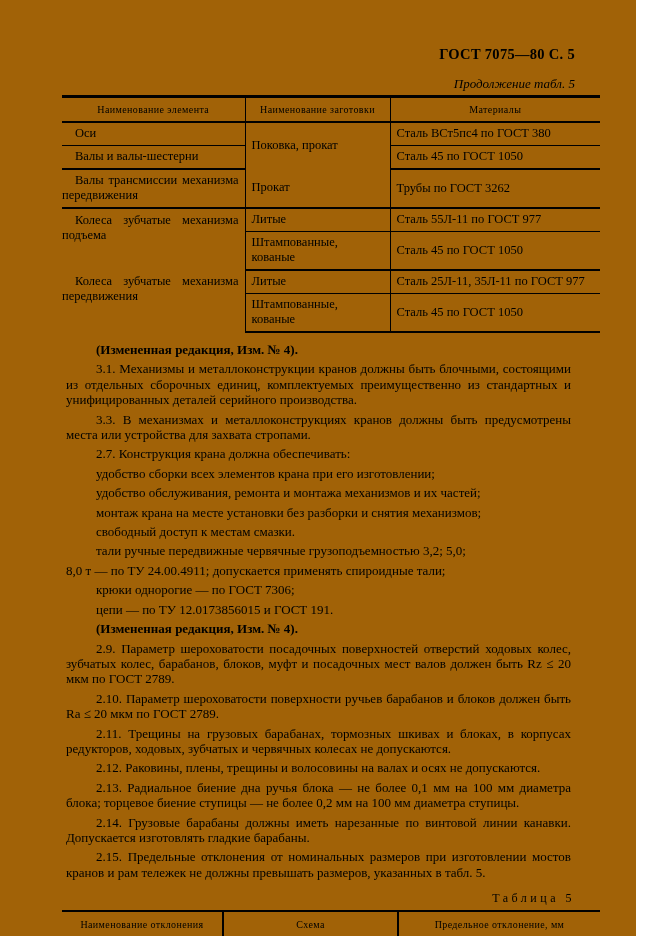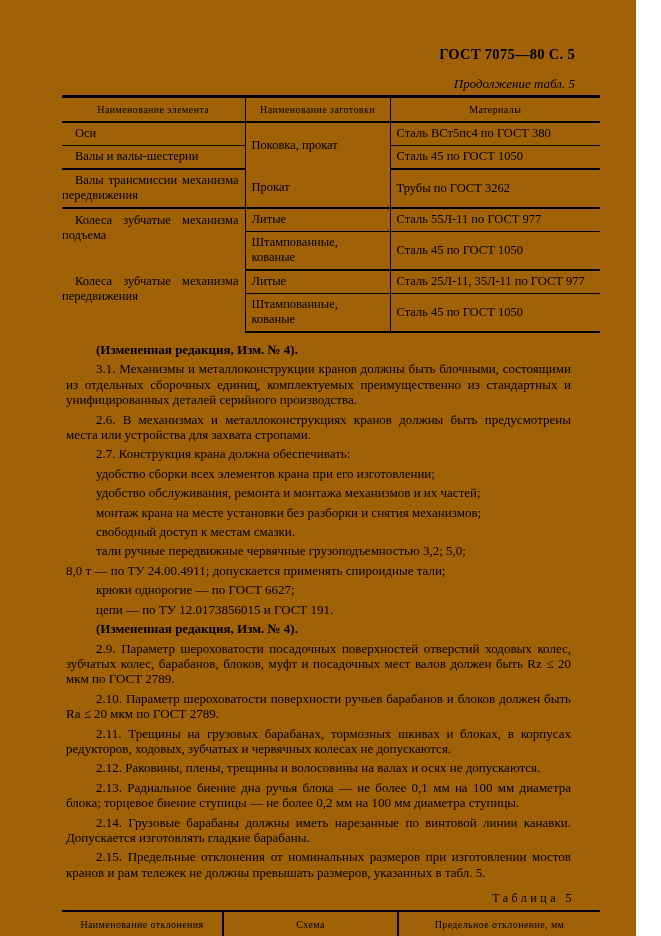--- a/index.html
+++ b/index.html
@@ -97,29 +97,29 @@
       <tr>
         <td class="vl b2">Штампованные, кованые</td>
         <td class="vl b2">Сталь 45 по ГОСТ 1050</td>
       </tr>
     </tbody>
   </table>
 
   <div class="paras">
     <p class="para ind b">(Измененная редакция, Изм. № 4).</p>
     <p class="para ind">3.1. Механизмы и металлоконструкции кранов должны быть блочными, состоящими из отдельных сборочных единиц, комплектуемых преимущественно из стандартных и унифицированных деталей серийного производства.</p>
-    <p class="para ind">2.6. В механизмах и металлоконструкциях кранов должны быть предусмотрены места или устройства для захвата стропами.</p>
+    <p class="para ind">3.3. В механизмах и металлоконструкциях кранов должны быть предусмотрены места или устройства для захвата стропами.</p>
     <p class="para ind">2.7. Конструкция крана должна обеспечивать:</p>
     <p class="para ind">удобство сборки всех элементов крана при его изготовлении;</p>
     <p class="para ind">удобство обслуживания, ремонта и монтажа механизмов и их частей;</p>
     <p class="para ind">монтаж крана на месте установки без разборки и снятия механизмов;</p>
     <p class="para ind">свободный доступ к местам смазки.</p>
     <p class="para ind">тали ручные передвижные червячные грузоподъемностью 3,2; 5,0;</p>
     <p class="para">8,0 т — по ТУ 24.00.4911; допускается применять спироидные тали;</p>
-    <p class="para ind">крюки однорогие — по ГОСТ 6627;</p>
+    <p class="para ind">крюки однорогие — по ГОСТ 7306;</p>
     <p class="para ind">цепи — по ТУ 12.0173856015 и ГОСТ 191.</p>
     <p class="para ind b">(Измененная редакция, Изм. № 4).</p>
     <p class="para ind">2.9. Параметр шероховатости посадочных поверхностей отверстий ходовых колес, зубчатых колес, барабанов, блоков, муфт и посадочных мест валов должен быть Rz ≤ 20 мкм по ГОСТ 2789.</p>
     <p class="para ind">2.10. Параметр шероховатости поверхности ручьев барабанов и блоков должен быть Ra ≤ 20 мкм по ГОСТ 2789.</p>
     <p class="para ind">2.11. Трещины на грузовых барабанах, тормозных шкивах и блоках, в корпусах редукторов, ходовых, зубчатых и червячных колесах не допускаются.</p>
     <p class="para ind">2.12. Раковины, плены, трещины и волосовины на валах и осях не допускаются.</p>
     <p class="para ind">2.13. Радиальное биение дна ручья блока — не более 0,1 мм на 100 мм диаметра блока; торцевое биение ступицы — не более 0,2 мм на 100 мм диаметра ступицы.</p>
     <p class="para ind">2.14. Грузовые барабаны должны иметь нарезанные по винтовой линии канавки. Допускается изготовлять гладкие барабаны.</p>
     <p class="para ind">2.15. Предельные отклонения от номинальных размеров при изготовлении мостов кранов и рам тележек не должны превышать размеров, указанных в табл. 5.</p>
   </div>

